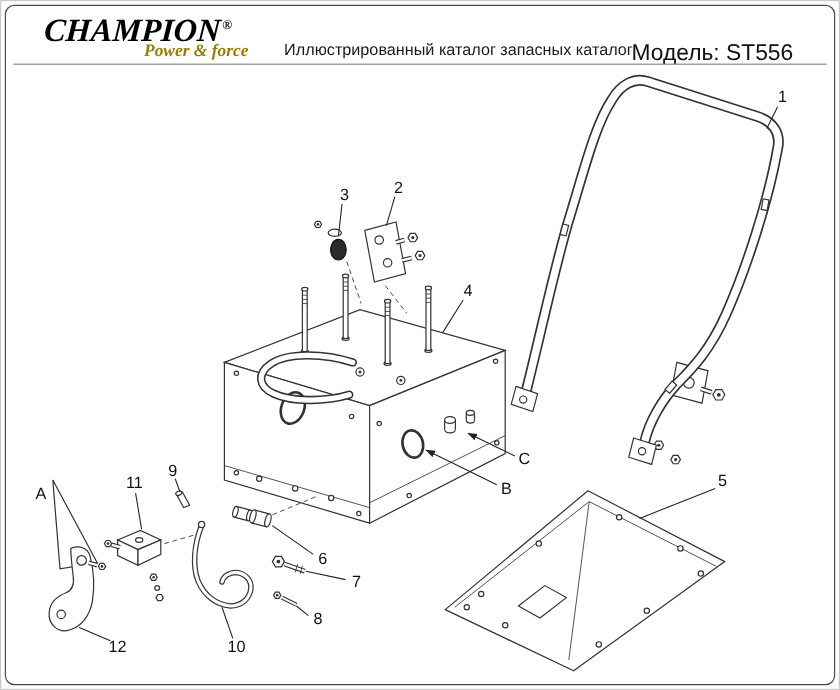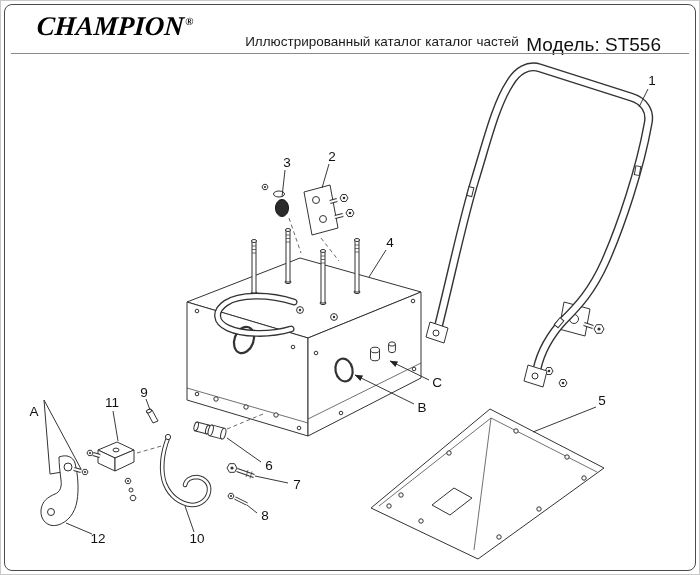--- a/index.html
+++ b/index.html
@@ -32,22 +32,23 @@
   .thin{stroke-width:0.7;}
 </style>
 </head>
 <body>
 
 <div class="page">
   <div class="frame"></div>
 
   <div class="logo">
     <div class="logo-main"><span>CHAMPION</span><span class="reg">®</span></div>
+    <div class="logo-tagline">Power &amp; force</div>
   </div>
-  <div class="title">Иллюстрированный каталог каталог частей</div>
+  <div class="title">Иллюстрированный каталог запасных каталог</div>
   <div class="model">Модель: ST556</div>
   <div class="rule"></div>
 
   <svg class="diagram" width="700" height="575" viewBox="0 0 700 575">
     <defs>
       <polygon id="hex5" points="5,0 2.5,4.33 -2.5,4.33 -5,0 -2.5,-4.33 2.5,-4.33"></polygon>
       <polygon id="hex4" points="4,0 2,3.46 -2,3.46 -4,0 -2,-3.46 2,-3.46"></polygon>
       <polygon id="hex3" points="3,0 1.5,2.6 -1.5,2.6 -3,0 -1.5,-2.6 1.5,-2.6"></polygon>
       <marker id="arr" markerWidth="9" markerHeight="8" refX="7.5" refY="3" orient="auto" markerUnits="userSpaceOnUse">
           <path d="M0,0 L8,3 L0,6 Z" fill="#222"></path>

